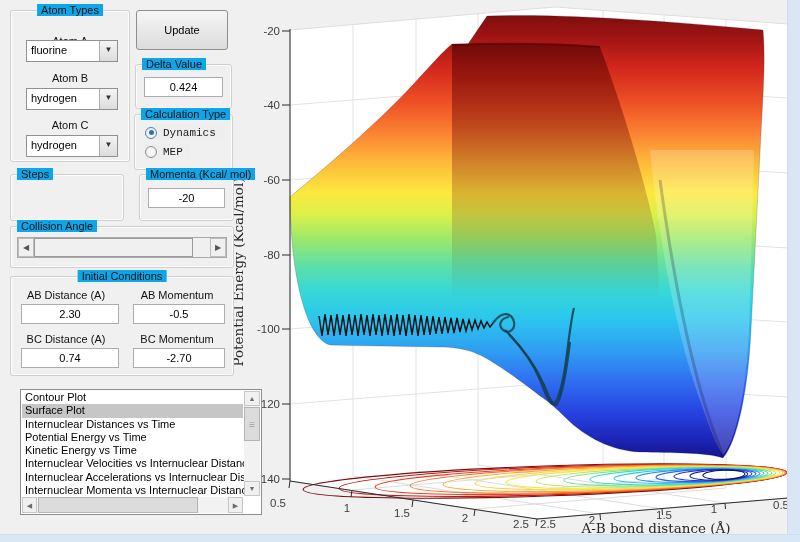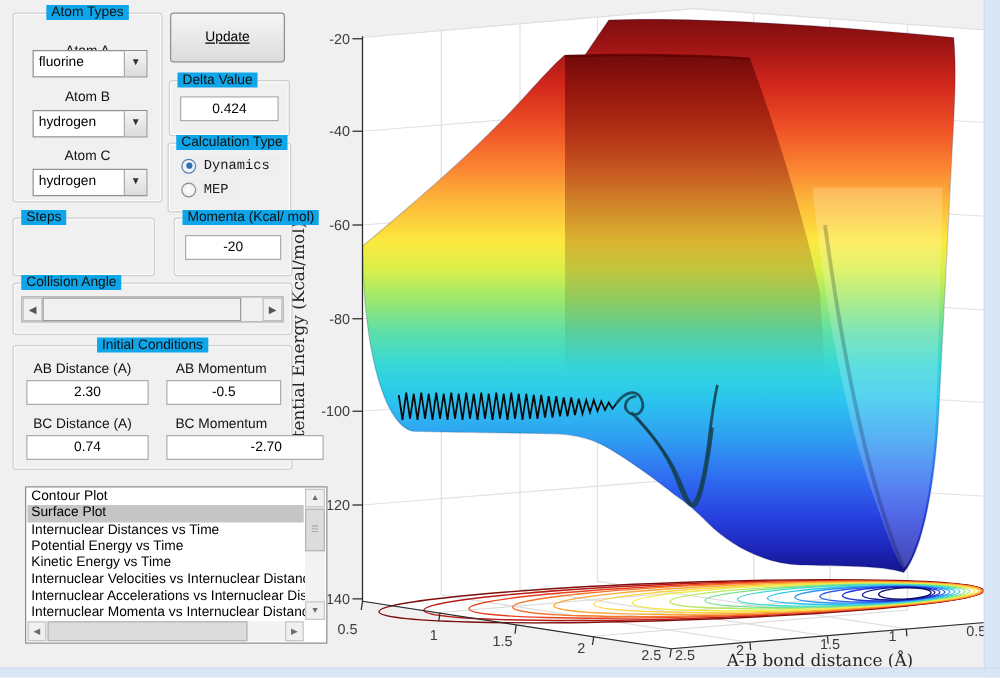--- a/index.html
+++ b/index.html
@@ -217,21 +217,21 @@
     <span class="txt">hydrogen</span>
     <span class="btn">▼</span>
   </div>
   <div class="ui-label" style="top:108px;">Atom C</div>
   <div class="combo" style="left:15px;top:124px;width:90px;">
     <span class="txt">hydrogen</span>
     <span class="btn">▼</span>
   </div>
 </div>
 
-<div class="button" style="left:136px;top:10px;width:90px;height:38px;line-height:38px;text-decoration:underline;">Update</div>
+<div class="button" style="left:136px;top:10px;width:90px;height:38px;line-height:38px;">Update</div>
 
 <div class="grp" style="left:135px;top:64px;width:95px;height:43px;">
   <div class="grp-title left">Delta Value</div>
   <div class="edit" style="left:8px;top:12px;width:77px;height:18px;">0.424</div>
 </div>
 
 <div class="grp" style="left:134px;top:114px;width:97px;height:54px;">
   <div class="grp-title left">Calculation Type</div>
   <div class="radio-row" style="top:10px;">
     <span class="radio checked"></span>
@@ -263,21 +263,21 @@
 
 <div class="grp" style="left:10px;top:276px;width:222px;height:98px;">
   <div class="grp-title center">Initial Conditions</div>
   <div class="ui-label" style="top:12px;left:0;width:110px;">AB Distance (A)</div>
   <div class="edit" style="left:10px;top:27px;width:96px;height:18px;">2.30</div>
   <div class="ui-label" style="top:12px;left:112px;width:108px;">AB Momentum</div>
   <div class="edit" style="left:122px;top:27px;width:90px;height:18px;">-0.5</div>
   <div class="ui-label" style="top:56px;left:0;width:110px;">BC Distance (A)</div>
   <div class="edit" style="left:10px;top:71px;width:96px;height:18px;">0.74</div>
   <div class="ui-label" style="top:56px;left:112px;width:108px;">BC Momentum</div>
-  <div class="edit" style="left:122px;top:71px;width:90px;height:18px;padding-left:34px;">-2.70</div>
+  <div class="edit" style="left:122px;top:71px;width:90px;height:18px;">-2.70</div>
 </div>
 
 <div class="listbox" style="left:20px;top:389px;width:240px;height:124px;">
   <div class="lb-items">
     <div class="lb-item">Contour Plot</div>
     <div class="lb-item sel">Surface Plot</div>
     <div class="lb-item">Internuclear Distances vs Time</div>
     <div class="lb-item">Potential Energy vs Time</div>
     <div class="lb-item">Kinetic Energy vs Time</div>
     <div class="lb-item">Internuclear Velocities vs Internuclear Distance</div>

